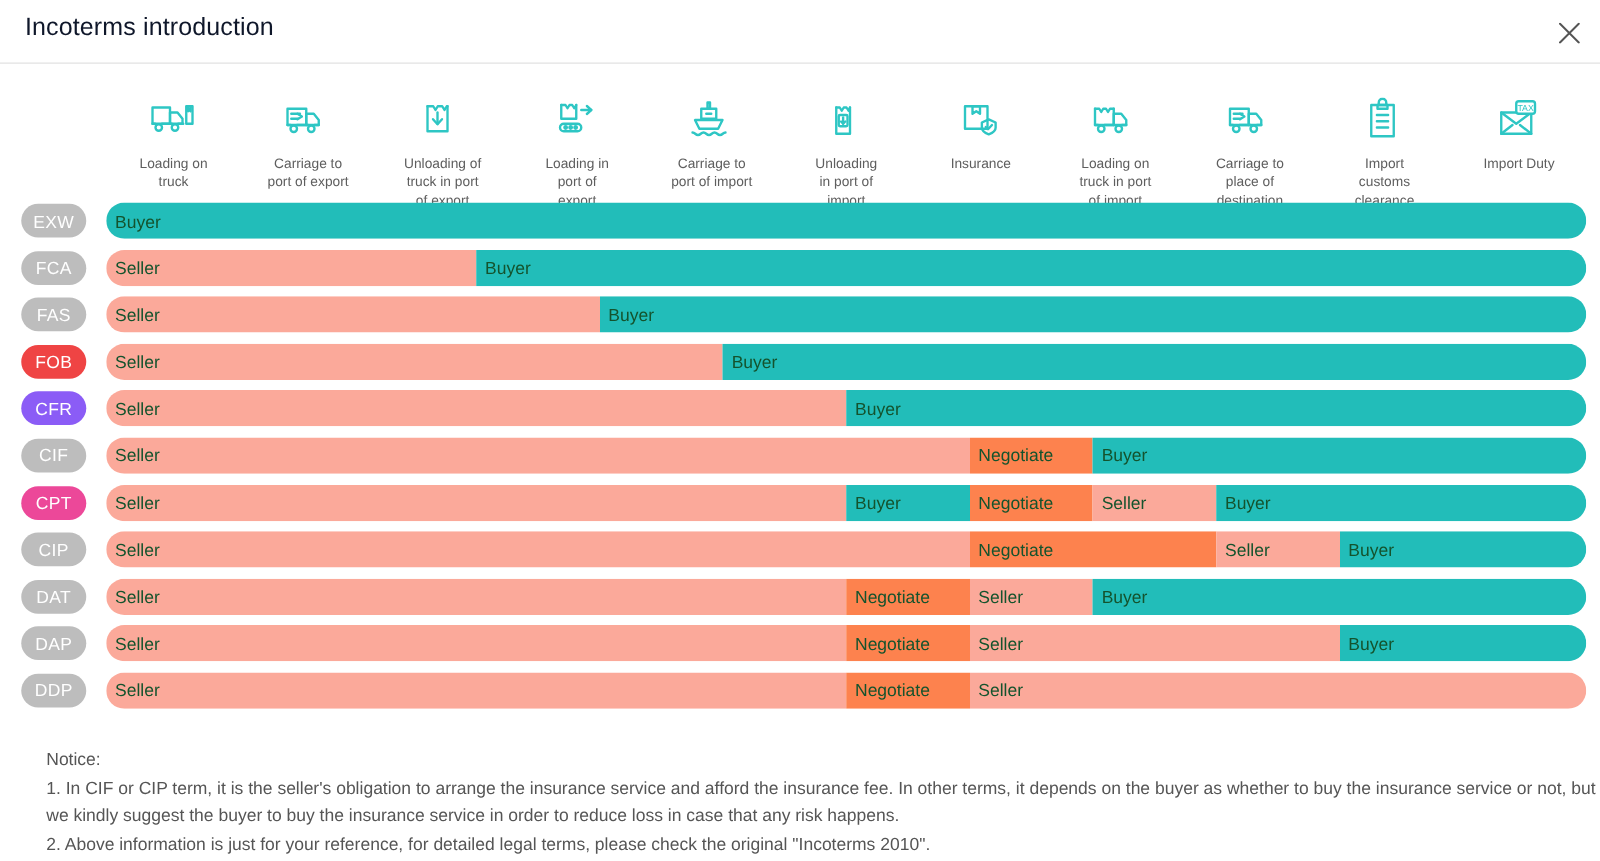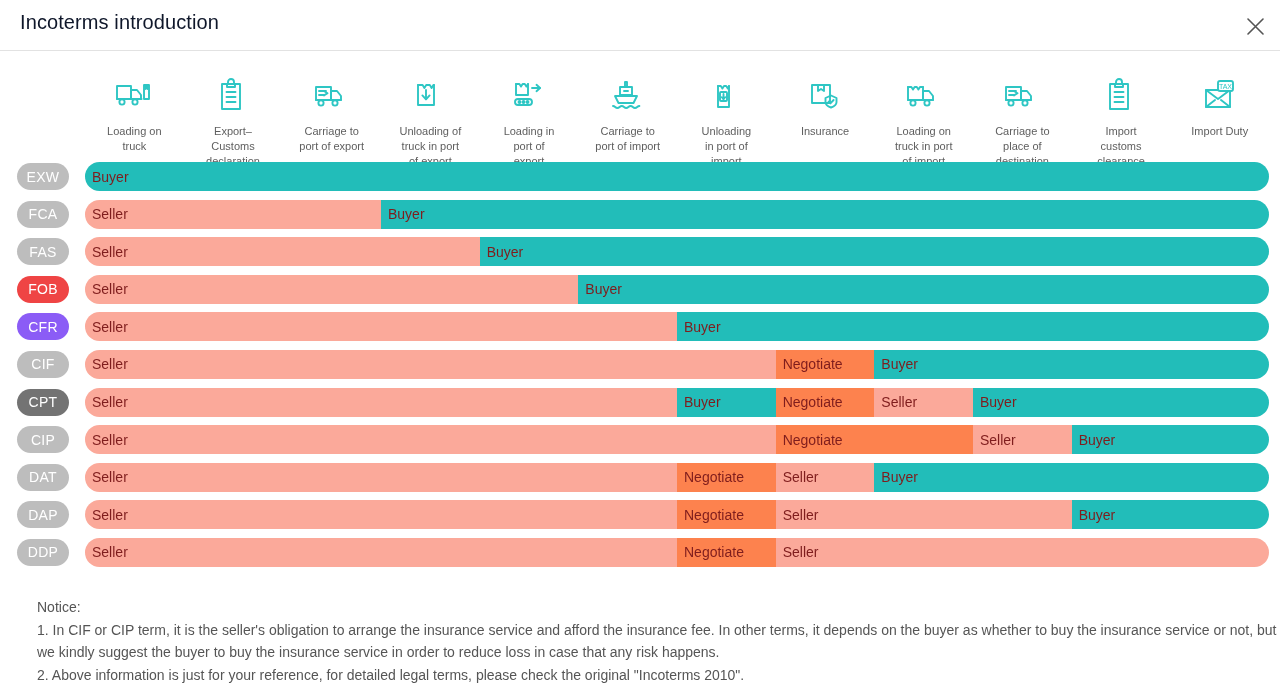--- a/index.html
+++ b/index.html
@@ -56,21 +56,21 @@
     letter-spacing: .3px;
   }
   .bar {
     position: absolute; left: 85px; top: 3px;
     width: 1184px; height: 29px;
     border-radius: 14.5px; overflow: hidden;
     display: flex;
   }
   .seg {
     height: 100%; display: flex; align-items: center;
-    color: #7f1d1d; font-size: 14px; padding-left: 7px;
+    color: #14532d; font-size: 14px; padding-left: 7px;
     white-space: nowrap; overflow: hidden;
   }
 
   
   .notice {
     position: absolute; left: 37px; top: 596px; width: 1240px;
     font-size: 14px; line-height: 22.5px; color: #555555;
   }
   .notice p { margin: 0; }
 </style>
@@ -103,35 +103,20 @@
             </g>
           </svg>
         </div>
         <div class="col-label">Loading on
 truck</div>
       </div>
       <div class="col">
         <div class="col-icon">
           <svg width="40" height="34" viewBox="0 0 40 34" aria-hidden="true">
             <g fill="none" stroke="#2ec6c4" stroke-width="1.9" stroke-linecap="round" stroke-linejoin="round">
-              <path d="M9 6h18v25H9z"></path>
-              <path d="M15 6V4a3 3 0 0 1 6 0v2"></path>
-              <path d="M13.5 14h9M13.5 19h9M13.5 24h9"></path>
-              <path d="M14 6h8v3h-8z"></path>
-            </g>
-          </svg>
-        </div>
-        <div class="col-label">Export–
-Customs
-declaration</div>
-      </div>
-      <div class="col">
-        <div class="col-icon">
-          <svg width="40" height="34" viewBox="0 0 40 34" aria-hidden="true">
-            <g fill="none" stroke="#2ec6c4" stroke-width="1.9" stroke-linecap="round" stroke-linejoin="round">
               <path d="M4 9h15v13H4z"></path>
               <path d="M19 13h6l4 5v4H19z"></path>
               <circle cx="9" cy="25" r="2.6"></circle>
               <circle cx="23" cy="25" r="2.6"></circle>
               <path d="M7 13h7M7 17h5"></path>
               <path d="M12 13l3.5 2.2L12 17.4"></path>
               <path d="M4 22h2.4M11.6 22h8.8M25.6 22h3.4"></path>
             </g>
           </svg>
         </div>
@@ -319,21 +304,21 @@
       </div>
       <div class="row">
         <div class="row-badge" style="background: rgb(189, 189, 189);">CIF</div>
         <div class="bar">
           <div class="seg" style="width: 58.3333%; background: rgb(251, 169, 154);">Seller</div>
           <div class="seg" style="width: 8.33333%; background: rgb(253, 130, 78);">Negotiate</div>
           <div class="seg" style="width: 33.3333%; background: rgb(34, 189, 185);">Buyer</div>
         </div>
       </div>
       <div class="row">
-        <div class="row-badge" style="background: #737373;">CPT</div>
+        <div class="row-badge" style="background: #ec4899;">CPT</div>
         <div class="bar">
           <div class="seg" style="width: 50%; background: rgb(251, 169, 154);">Seller</div>
           <div class="seg" style="width: 8.33333%; background: rgb(34, 189, 185);">Buyer</div>
           <div class="seg" style="width: 8.33333%; background: rgb(253, 130, 78);">Negotiate</div>
           <div class="seg" style="width: 8.33333%; background: rgb(251, 169, 154);">Seller</div>
           <div class="seg" style="width: 25%; background: rgb(34, 189, 185);">Buyer</div>
         </div>
       </div>
       <div class="row">
         <div class="row-badge" style="background: rgb(189, 189, 189);">CIP</div>

